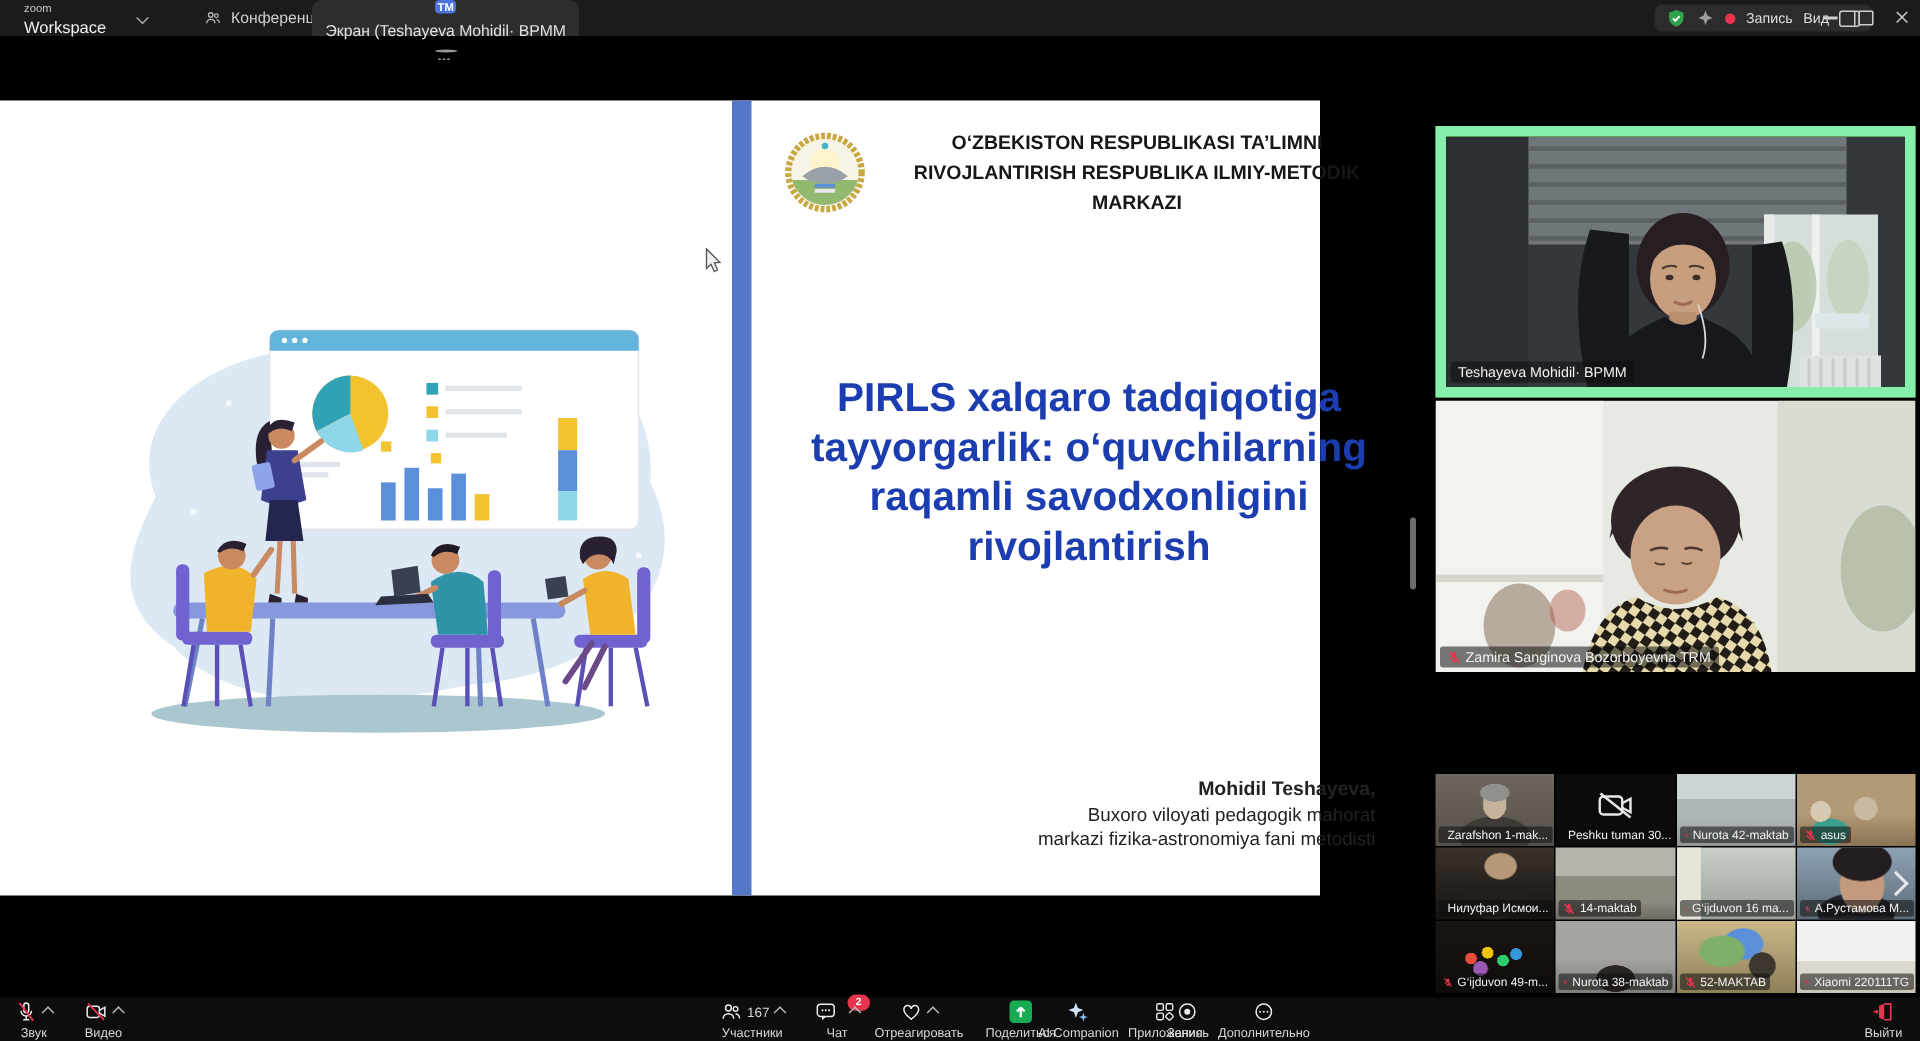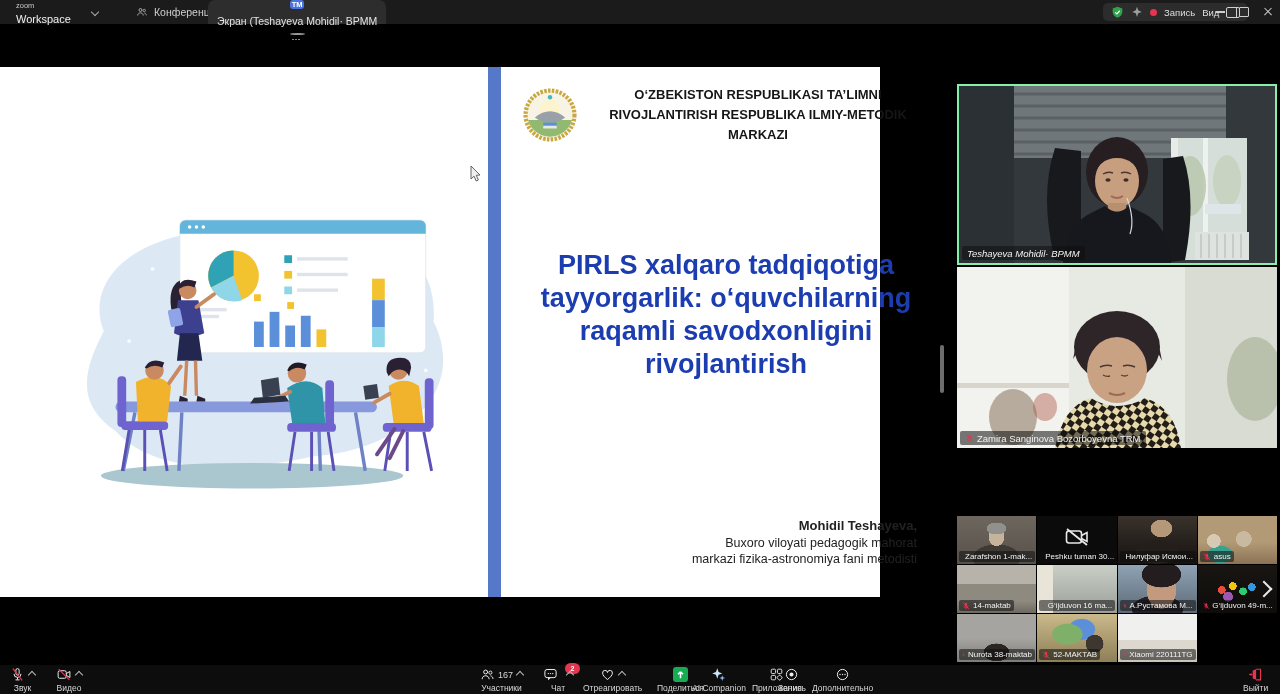--- a/index.html
+++ b/index.html
@@ -47,21 +47,21 @@
   .org-text{flex:1;text-align:center;font-size:13px;font-weight:bold;color:#161616;line-height:1.55;}
   .slide-title{position:absolute;left:6px;top:182px;width:430px;text-align:center;
                font-size:27px;font-weight:bold;line-height:1.22;}
   .author{position:absolute;right:30px;top:450px;text-align:right;color:#222;font-size:12.5px;line-height:1.35;}
   .author .aname{font-size:13px;font-weight:bold;}
   .drag-handle{position:absolute;left:940px;top:345px;width:4px;height:48px;border-radius:2px;background:#6d6d6d;}
   .cursor{position:absolute;left:470px;top:98px;}
 
   
   .v1{position:absolute;left:957px;top:84px;width:320px;height:181px;background:#4d7c0f;
-      box-sizing:border-box;border:2px solid #86efac;overflow:hidden;font-style:italic;}
+      box-sizing:border-box;border:7px solid #86efac;overflow:hidden;}
   .v2{position:absolute;left:957px;top:267px;width:320px;height:181px;background:#222;overflow:hidden;}
   .vlabel{position:absolute;left:3px;bottom:3px;display:flex;align-items:center;gap:3px;
           background:rgba(15,15,15,.55);color:#f2f2f2;font-size:9.5px;padding:1.5px 5px;border-radius:2px;}
   .grid{position:absolute;left:957px;top:516px;width:320px;height:146px;display:grid;
         grid-template-columns:repeat(4,1fr);grid-template-rows:repeat(3,1fr);gap:1px;background:#000;}
   .tile{position:relative;overflow:hidden;background:#1a1a1a;}
   .tile .vlabel{font-size:8px;left:2px;bottom:2px;padding:1px 3px;max-width:70px;white-space:nowrap;}
   .camoff{position:absolute;left:50%;top:44%;transform:translate(-50%,-50%);}
   .next-chev{position:absolute;left:1258px;top:583px;width:10px;height:10px;
              border-top:2px solid #e8e8e8;border-right:2px solid #e8e8e8;transform:rotate(45deg);}
@@ -382,34 +382,42 @@
         <path d="M16.5 7.5 L22 4.5 v9 l-5.5 -3" stroke="#e8e8e8" fill="none" stroke-width="1.6"></path>
         <line x1="2" y1="1" x2="22" y2="17" stroke="#e8e8e8" stroke-width="1.8"></line>
       </svg>
       <span class="vlabel">
           <svg width="8" height="8">
             <use href="#s-mic"></use>
           </svg>
           <span>Peshku tuman 30...</span>
         </span>
     </div>
+    <div class="tile t2">
+      <span class="vlabel">
+          <svg width="8" height="8">
+            <use href="#s-mic"></use>
+          </svg>
+          <span>Nurota 42-maktab</span>
+        </span>
+    </div>
+    <div class="tile t4">
+      <span class="vlabel">
+          <svg width="8" height="8">
+            <use href="#s-mic"></use>
+          </svg>
+          <span>asus</span>
+        </span>
+    </div>
     <div class="tile t3">
       <span class="vlabel">
           <svg width="8" height="8">
             <use href="#s-mic"></use>
           </svg>
           <span>Нилуфар Исмои...</span>
-        </span>
-    </div>
-    <div class="tile t4">
-      <span class="vlabel">
-          <svg width="8" height="8">
-            <use href="#s-mic"></use>
-          </svg>
-          <span>asus</span>
         </span>
     </div>
     <div class="tile t5">
       <span class="vlabel">
           <svg width="8" height="8">
             <use href="#s-mic"></use>
           </svg>
           <span>14-maktab</span>
         </span>
     </div>

